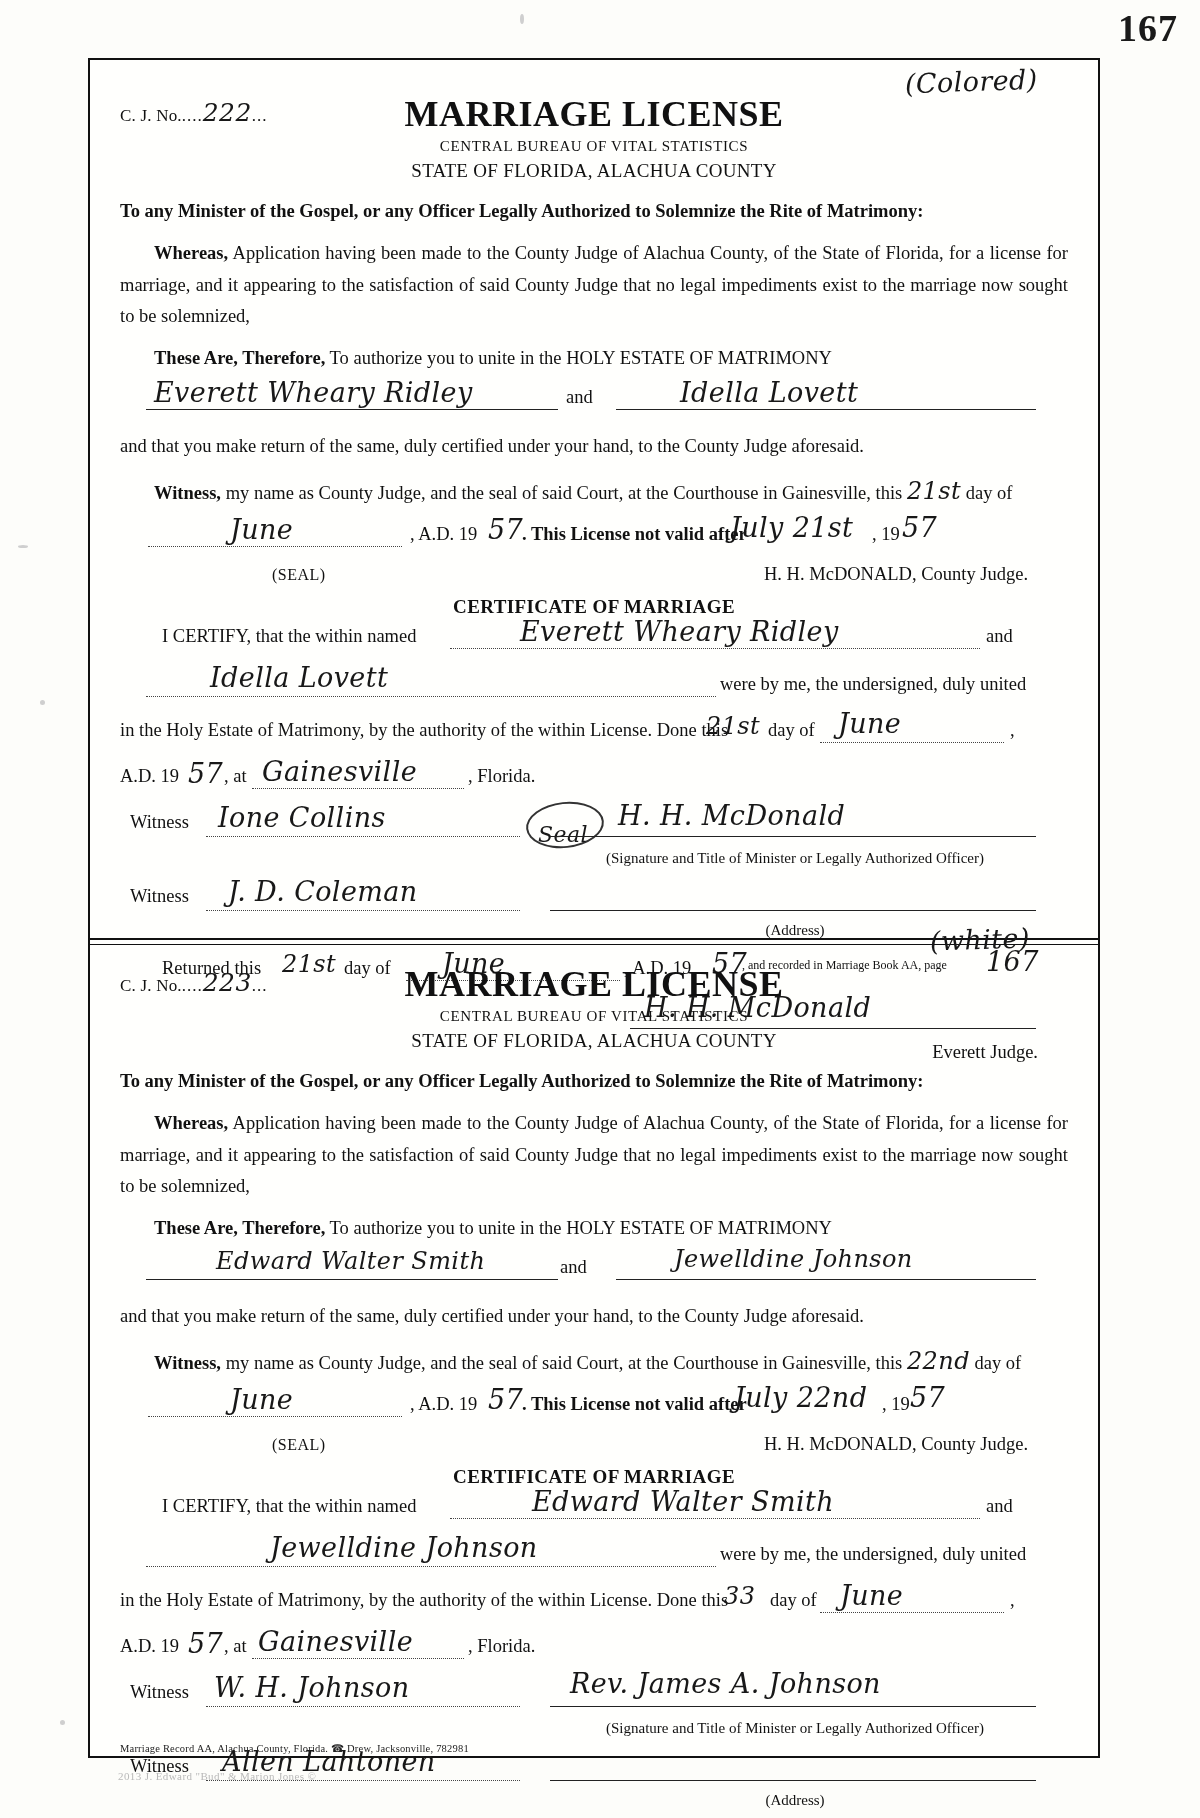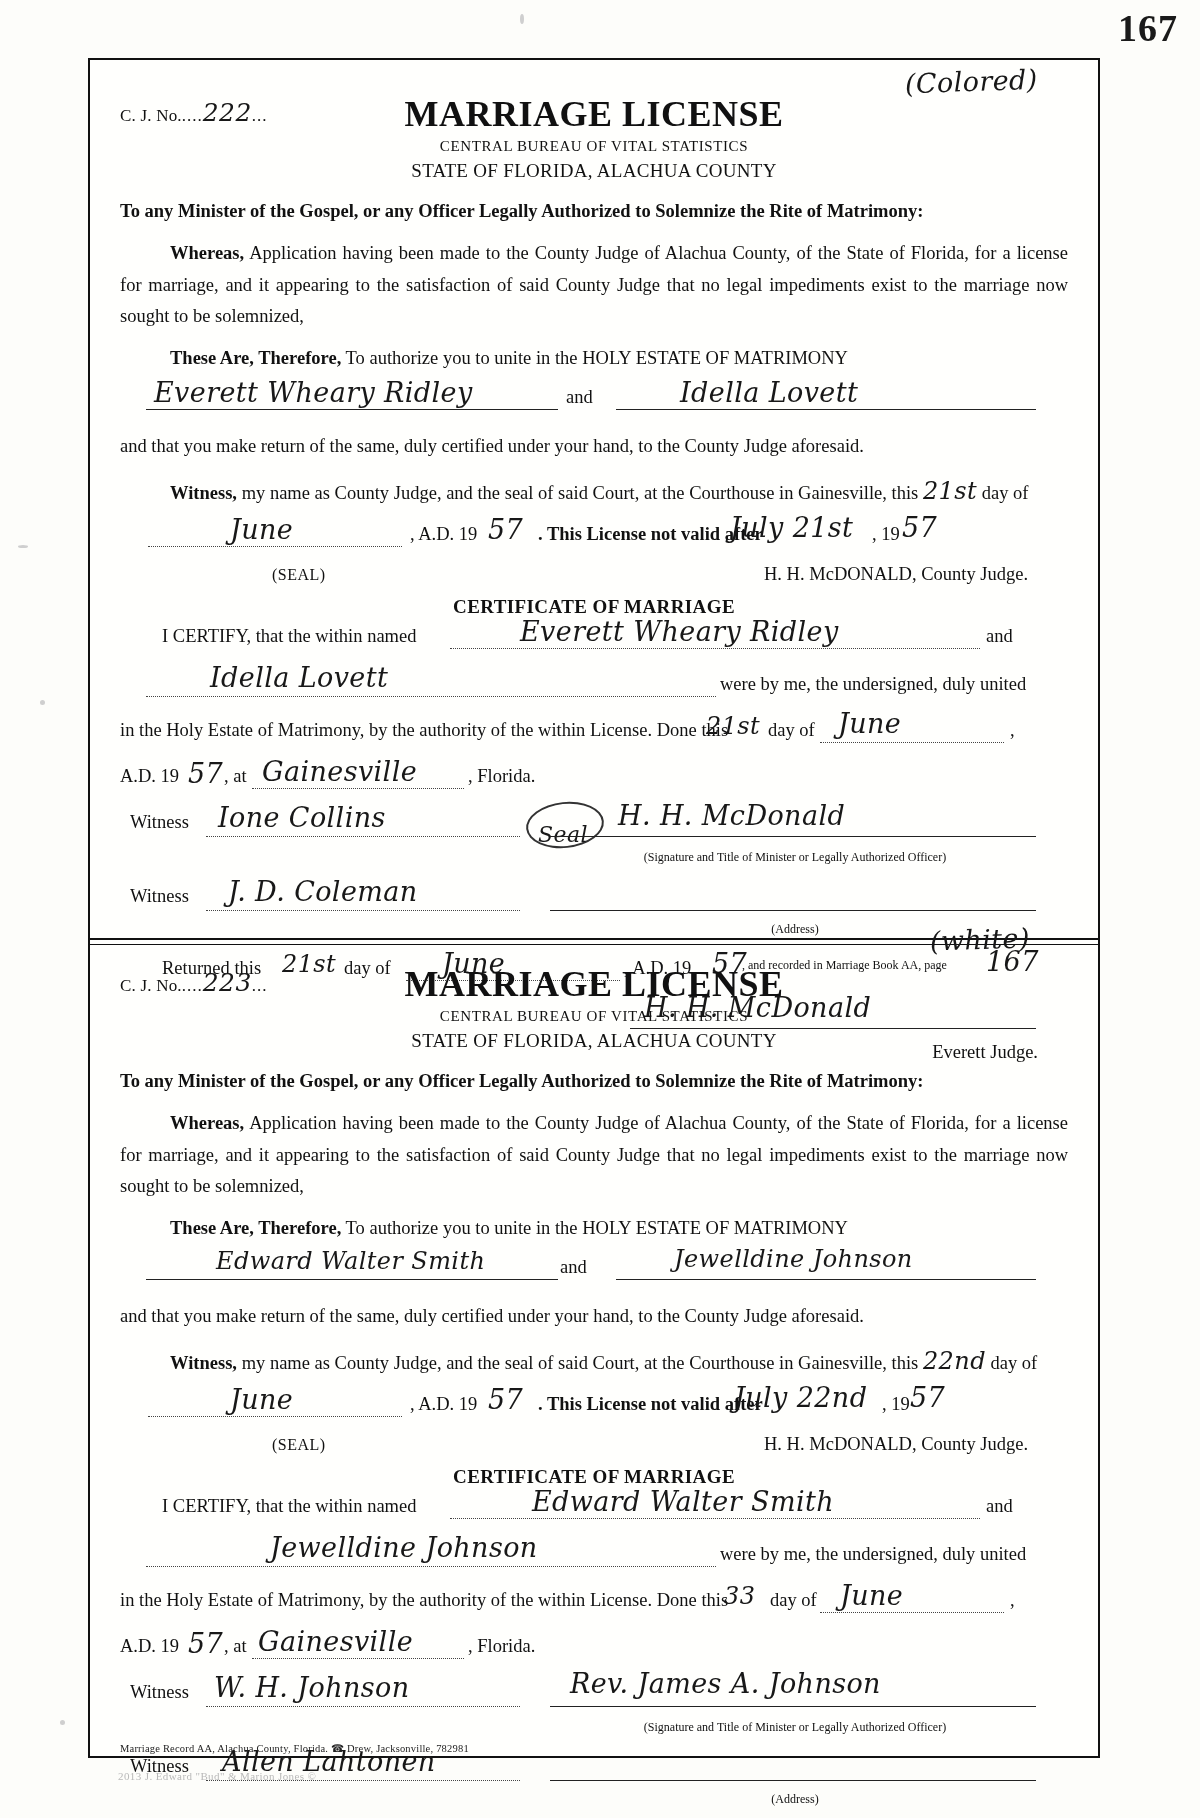--- a/index.html
+++ b/index.html
@@ -106,21 +106,21 @@
   .race-note {
     position: absolute;
     right: 60px;
     top: 6px;
     font-family: "DejaVu Serif", serif;
     font-style: italic;
     font-size: 23px;
     color: #1b1b1b;
     transform: rotate(-2deg);
   }
-  .bold { font-weight: bold; margin-left: 16px; }
+  .bold { font-weight: bold; }
   .indent { text-indent: 34px; }
   .para {
     font-size: 18.5px;
     line-height: 1.72;
     margin: 10px 0 0 0;
     text-align: justify;
   }
   .center-head {
     text-align: center;
     font-weight: bold;
@@ -152,21 +152,21 @@
     position: relative;
     margin-top: 4px;
   }
   .names-row {
     position: relative;
     height: 46px;
     margin-top: 4px;
   }
   .abs { position: absolute; }
   .small-note {
-    font-size: 12px;
+    font-size: 15px;
     text-align: center;
   }
   .seal-word {
     font-size: 16px;
     letter-spacing: .5px;
   }
   .seal-circle {
     position: absolute;
     border: 2px solid #333;
     border-radius: 50%;

